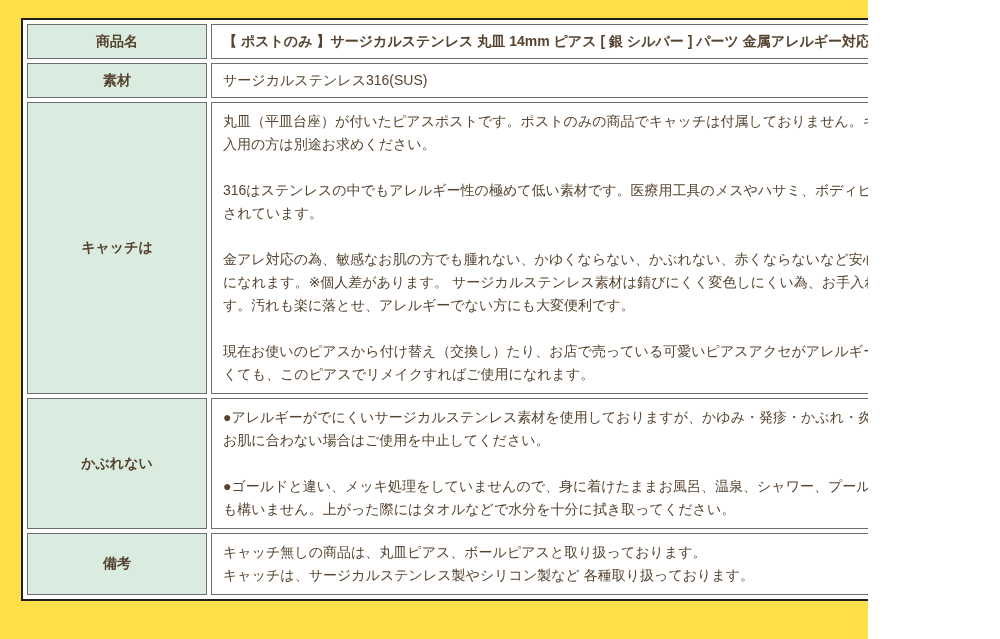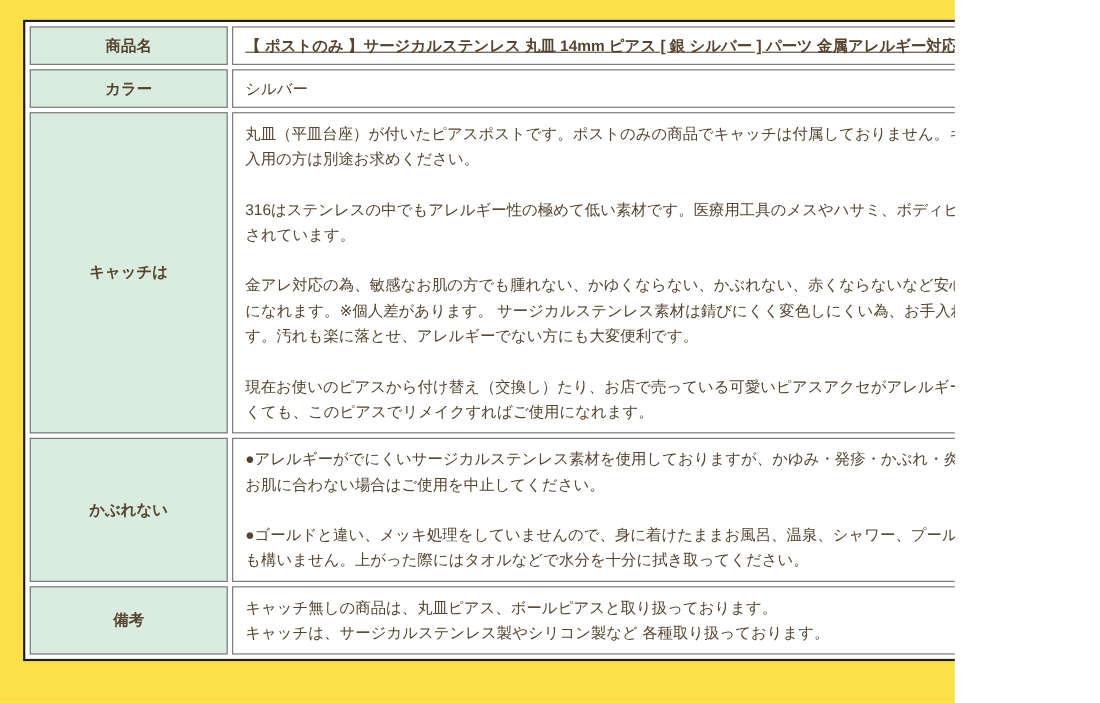--- a/index.html
+++ b/index.html
@@ -41,36 +41,36 @@
   td.v {
     background: #ffffff;
     padding: 5px 11px;
     line-height: 23px;
     vertical-align: middle;
     white-space: pre-line;
     overflow-wrap: break-word;
   }
   tr.row-s td.v { height: 34px; }
   tr.row-xs td.v { height: 28px; }
-  td.v.bold { font-weight: bold; text-decoration: underline; }
+  td.v.bold { font-weight: bold; }
   tr.row-desc td.v { padding-top: 7px; padding-bottom: 7px; }
 </style>
 </head>
 <body>
 
 <div class="page">
   <table class="spec">
     <tbody>
       <tr class="row-s">
         <td class="h">商品名</td>
         <td class="v bold">【 ポストのみ 】サージカルステンレス 丸皿 14mm ピアス [ 銀 シルバー ] パーツ 金属アレルギー対応</td>
       </tr>
-      <tr class="row-xs">
-        <td class="h">カラー</td>
-        <td class="v">シルバー</td>
+      <tr class="row-s">
+        <td class="h">素材</td>
+        <td class="v">サージカルステンレス316(SUS)</td>
       </tr>
       <tr class="row-desc">
         <td class="h">キャッチは</td>
         <td class="v">丸皿（平皿台座）が付いたピアスポストです。ポストのみの商品でキャッチは付属しておりません。キャッチがご入用の方は別途お求めください。
 
 316はステンレスの中でもアレルギー性の極めて低い素材です。医療用工具のメスやハサミ、ボディピアスにも使用されています。
 
 金アレ対応の為、敏感なお肌の方でも腫れない、かゆくならない、かぶれない、赤くならないなど安心してご使用になれます。※個人差があります。 サージカルステンレス素材は錆びにくく変色しにくい為、お手入れも簡単です。汚れも楽に落とせ、アレルギーでない方にも大変便利です。
 
 現在お使いのピアスから付け替え（交換し）たり、お店で売っている可愛いピアスアクセがアレルギーでつけらなくても、このピアスでリメイクすればご使用になれます。</td>

